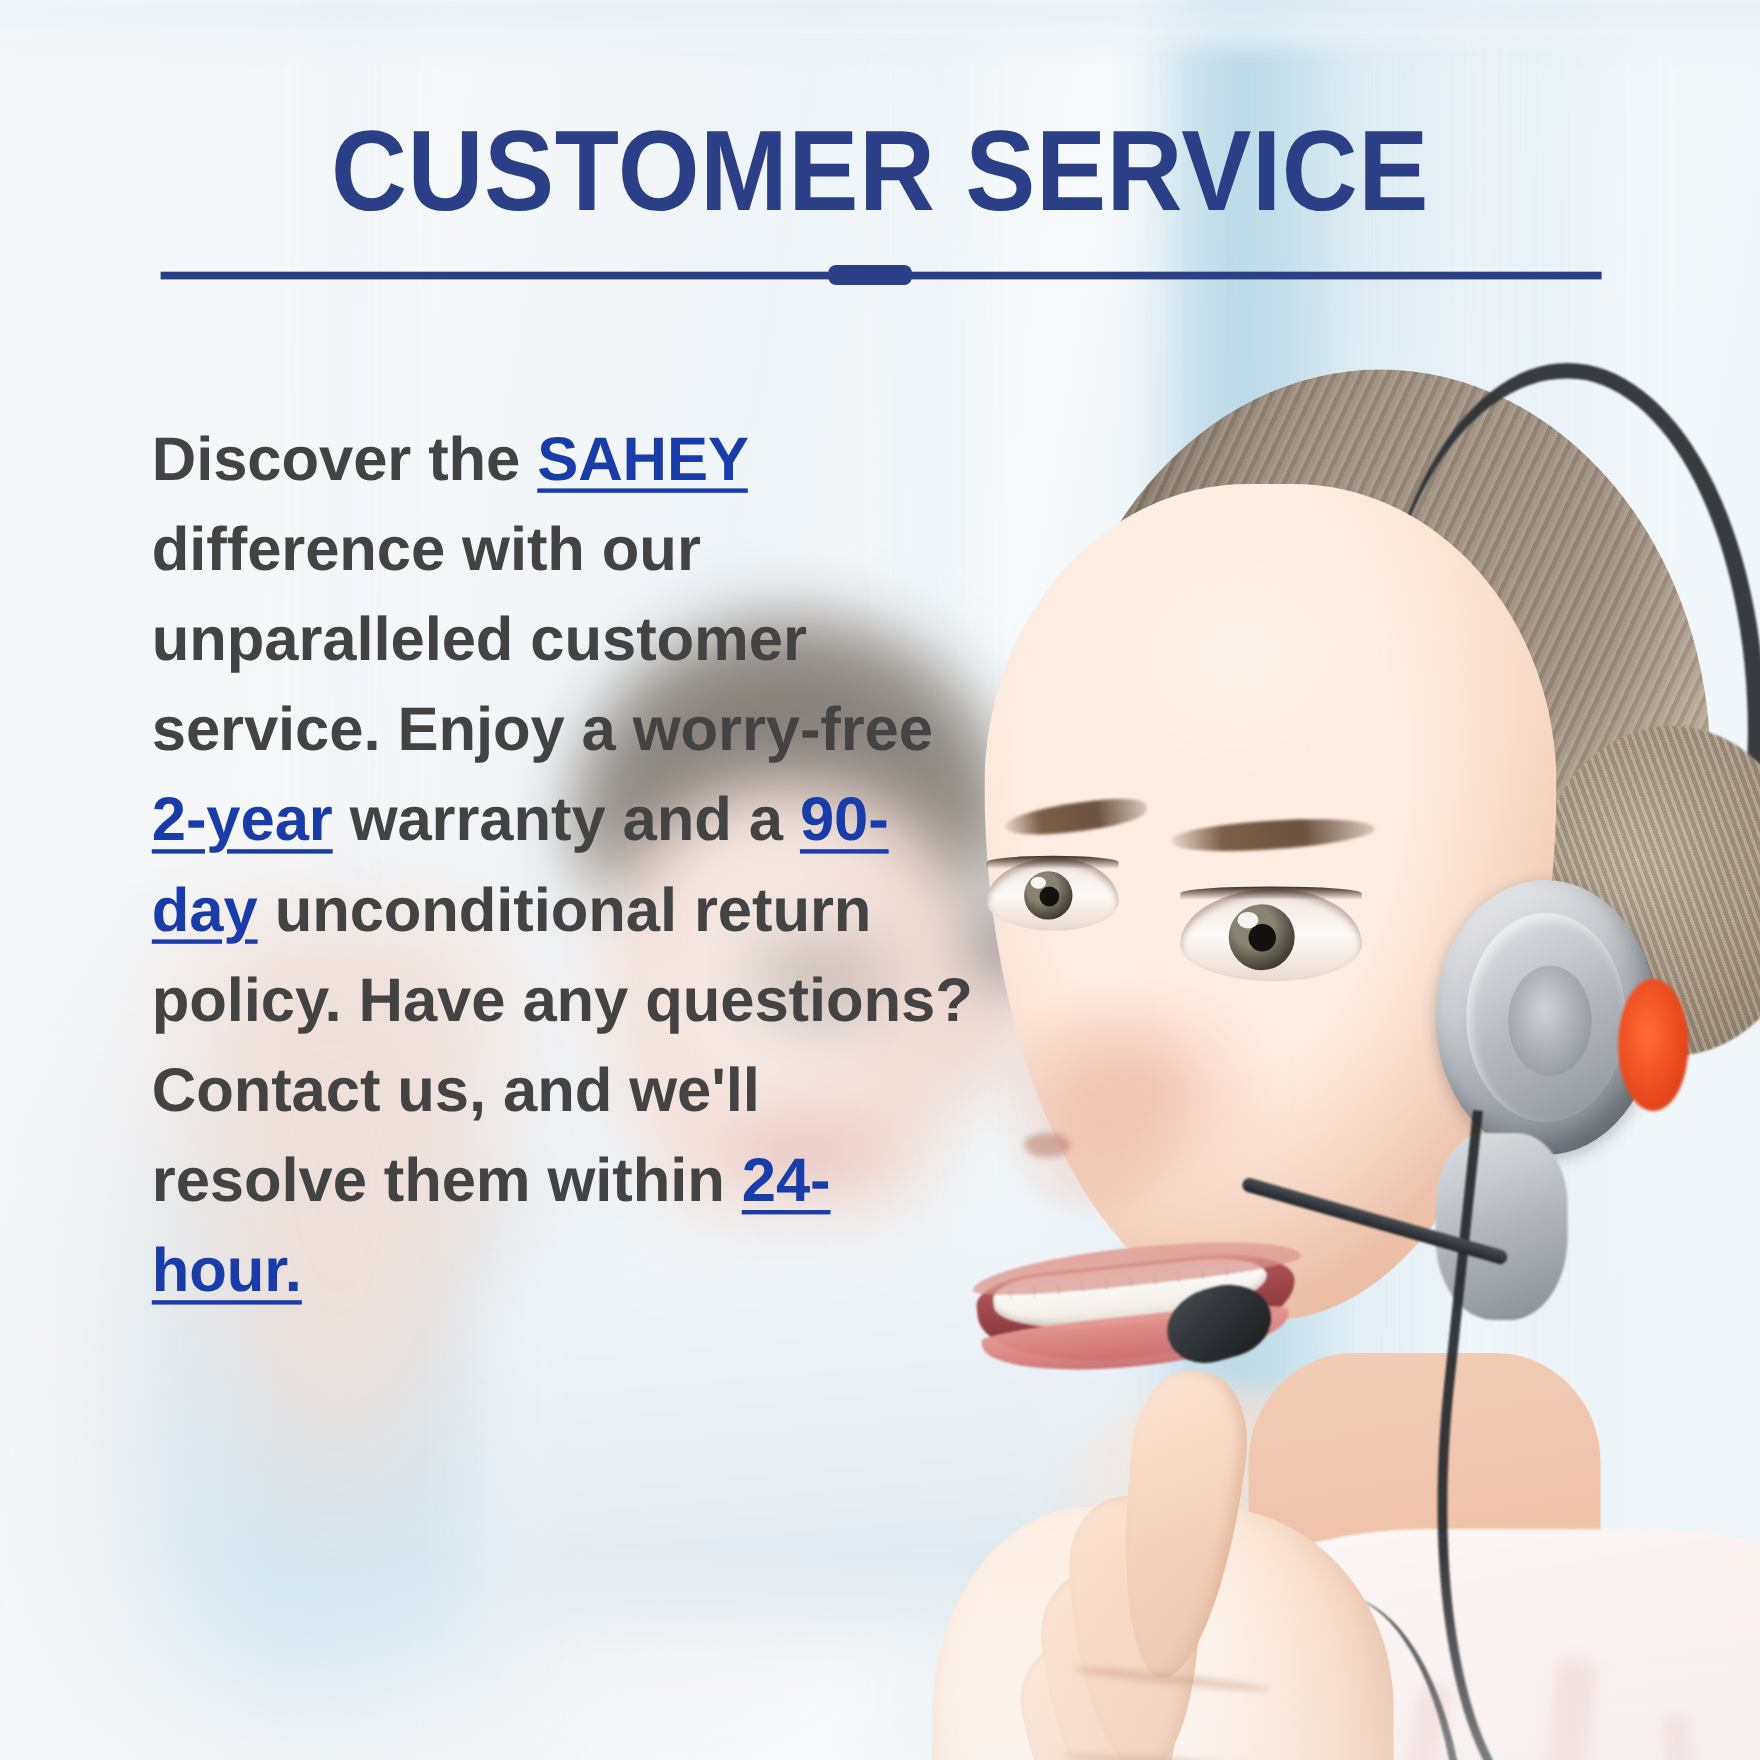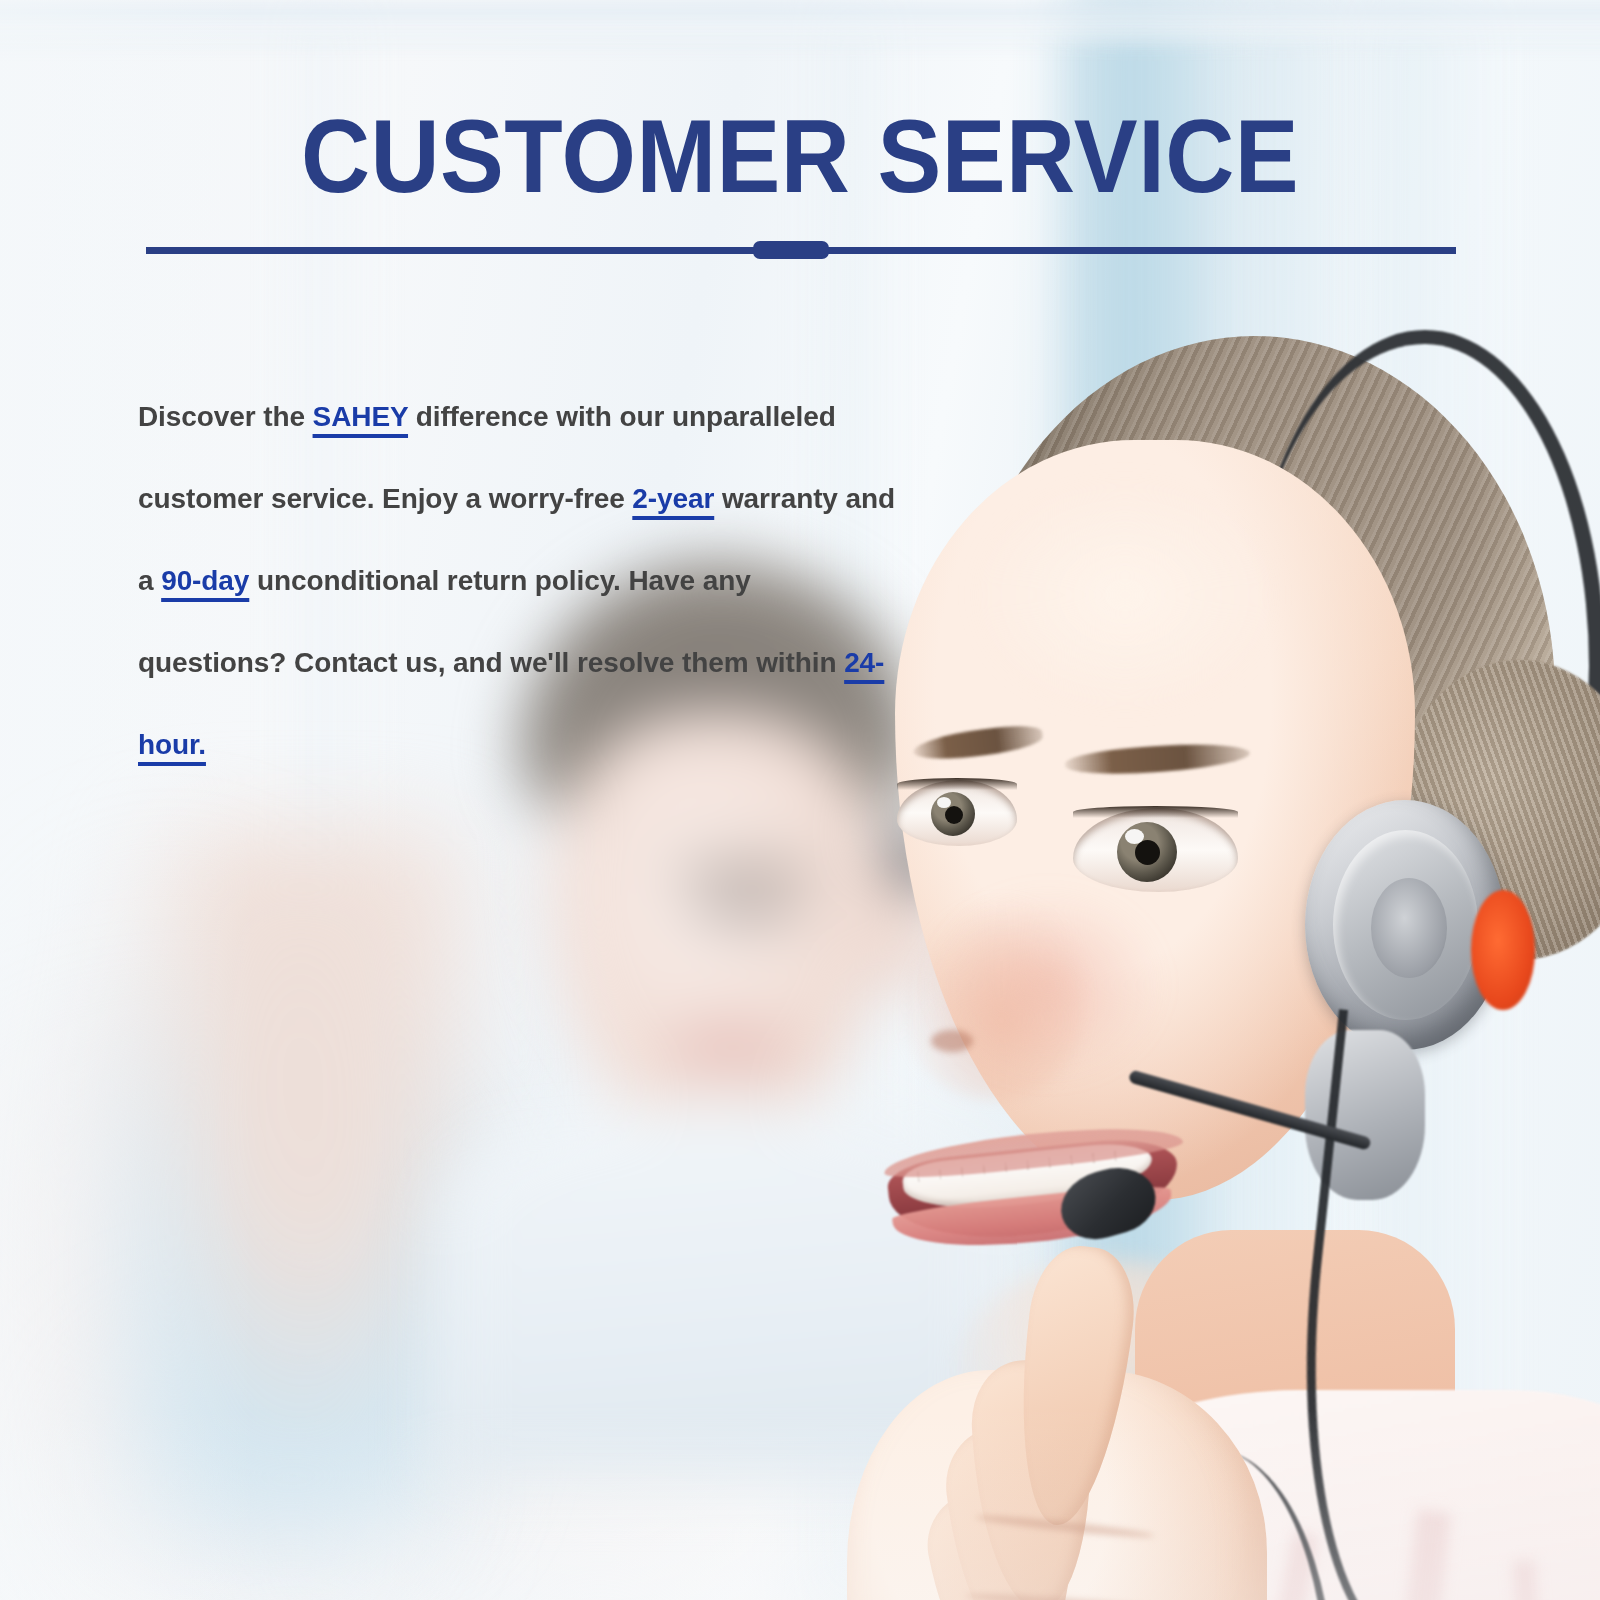--- a/index.html
+++ b/index.html
@@ -424,21 +424,21 @@
   }
   .divider .accent {
     position:absolute; left:607px; top:0; width:76px; height:18px;
     border-radius:7px;
     background:#2a3f85;
   }
 
   .body-copy {
     position:absolute; left:138px; top:376px;
     width:760px;
-    font-size:28px;
+    font-size:56px;
     line-height:82px;
     font-weight:bold;
     color:#434343;
     font-family:"Liberation Sans Narrow","Liberation Sans", sans-serif;
     letter-spacing:-.1px;
   }
   .body-copy .hl {
     color:#1a3ca8;
     text-decoration:underline;
     text-decoration-thickness:4px;

